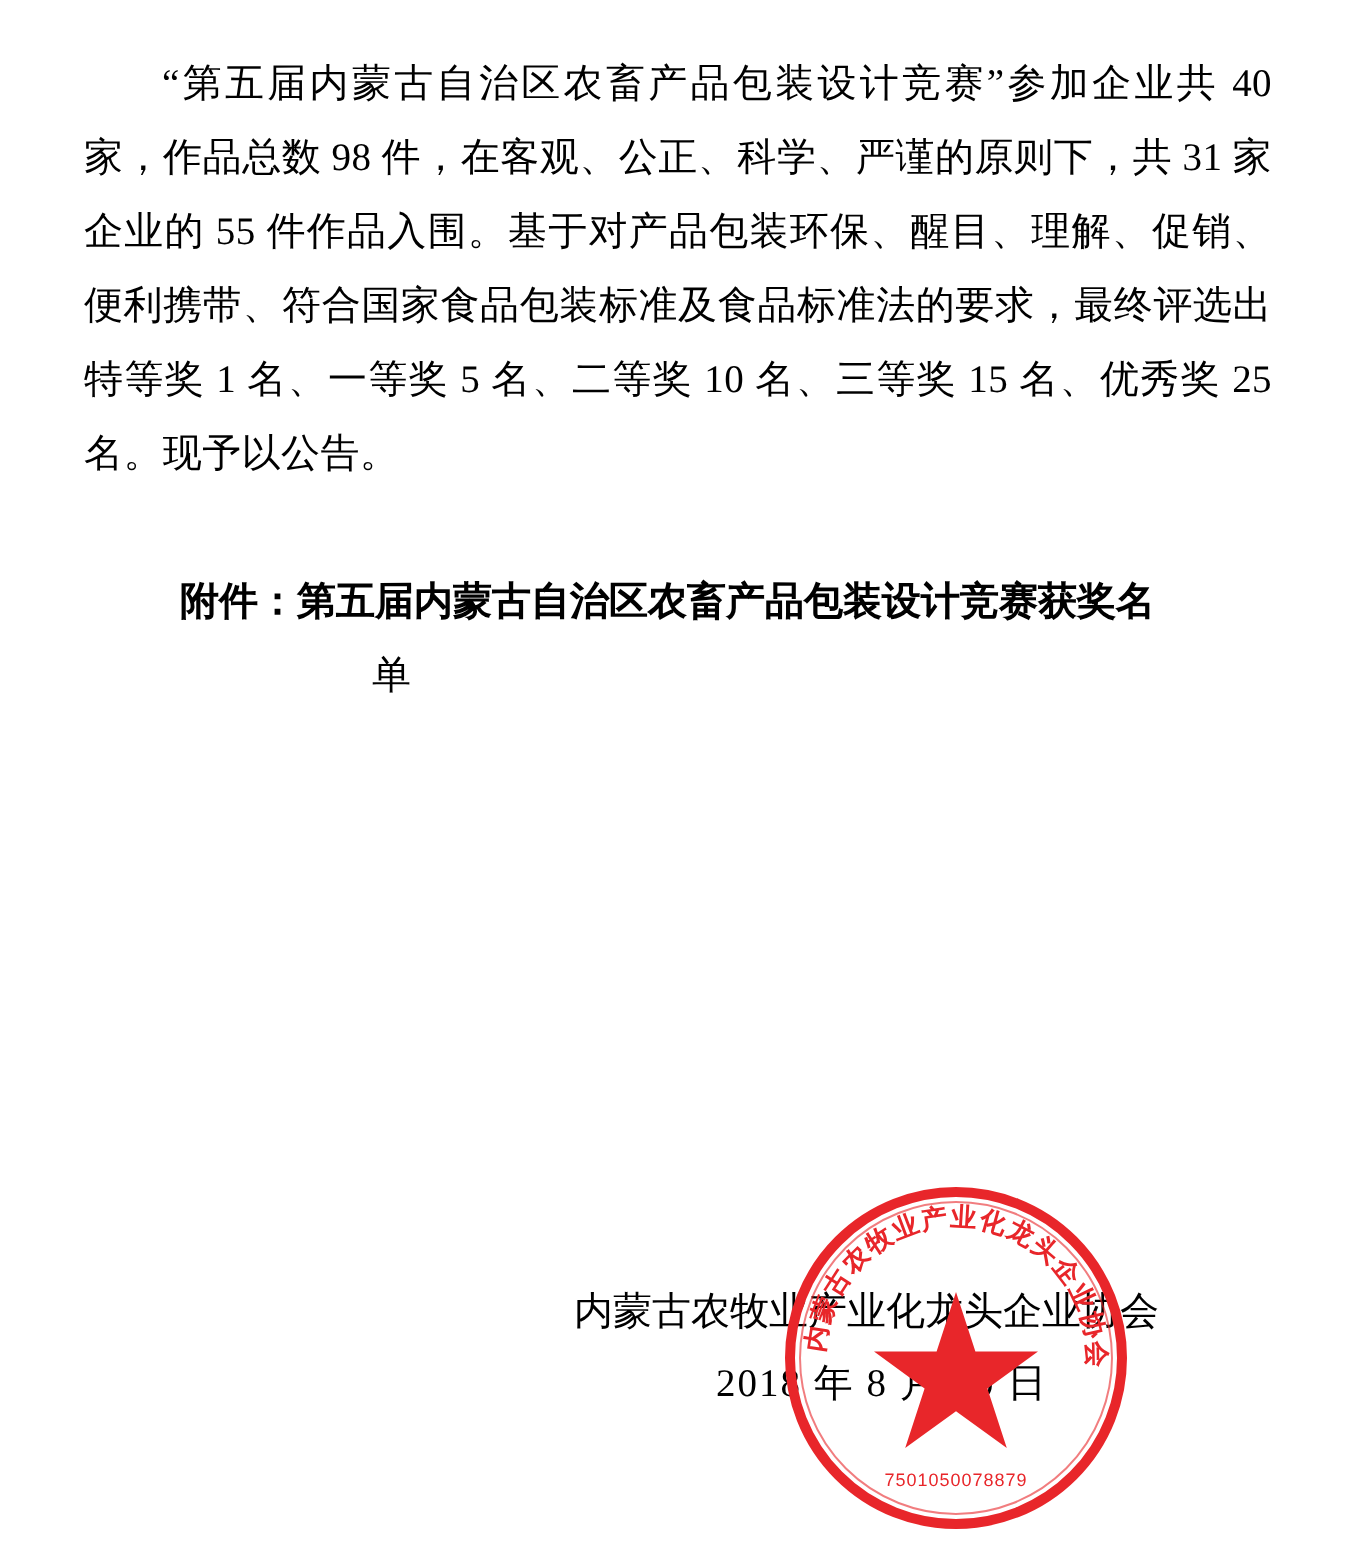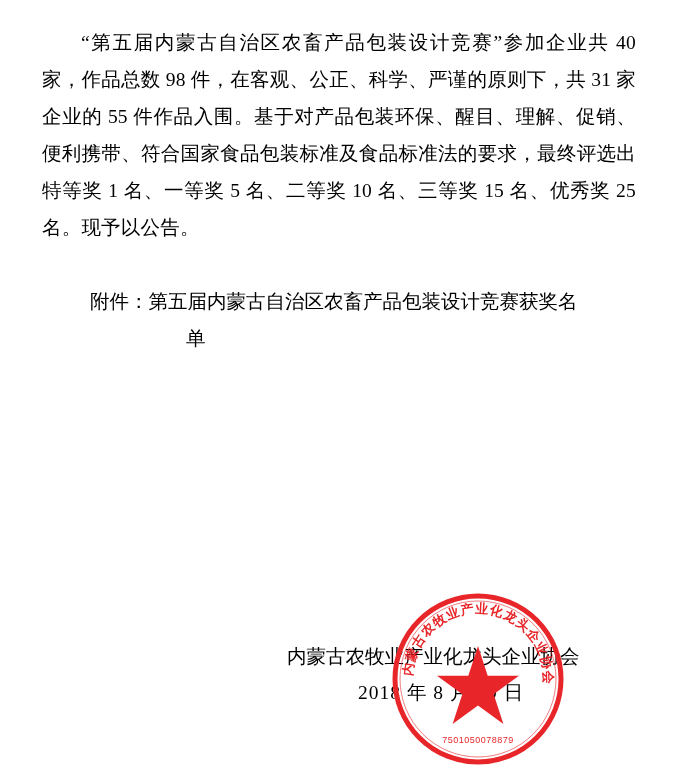--- a/index.html
+++ b/index.html
@@ -42,20 +42,21 @@
     left: 42px;
     top: 283px;
     width: 594px;
     font-size: 19.5px;
     line-height: 37px;
   }
   .attachment .att-line1 {
     margin: 0;
     padding-left: 48px;
     text-indent: 0;
+    font-weight: bold;
   }
   .attachment .att-line2 {
     margin: 0;
     padding-left: 144px;
     text-indent: 0;
   }
   .signature {
     position: absolute;
     left: 0;
     top: 640px;

